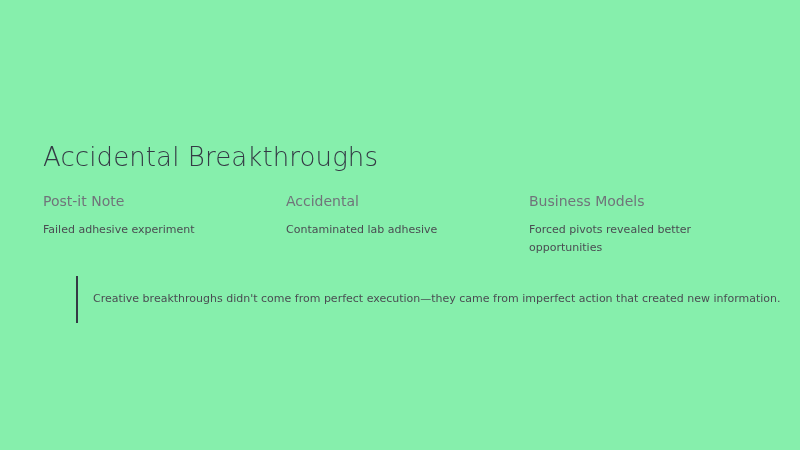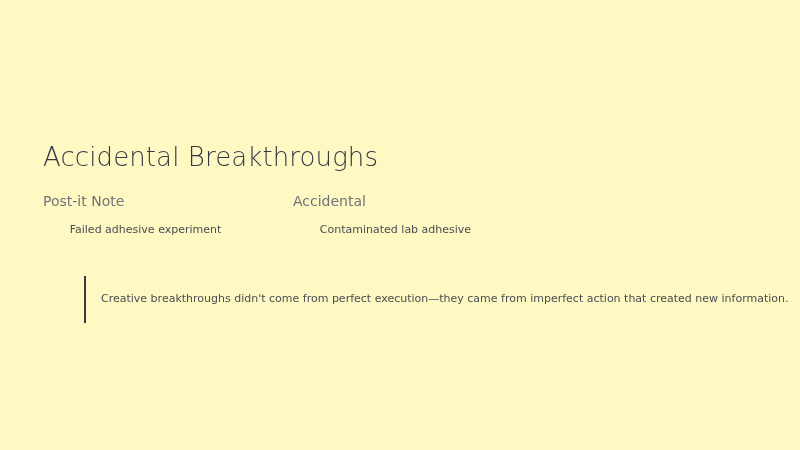--- a/index.html
+++ b/index.html
@@ -7,21 +7,21 @@
     padding: 0;
     background: #ffffff;
   }
   body {
     font-family: "DejaVu Sans", "Liberation Sans", sans-serif;
   }
   #slide {
     position: relative;
     width: 800px;
     height: 450px;
-    background: #fef9c3;
+    background: #86efac;
     overflow: hidden;
     box-sizing: border-box;
   }
 
   
   #slide-title {
     position: absolute;
     left: 43px;
     top: 125px;
     font-size: 26px;
@@ -33,46 +33,45 @@
   }
 
   
   #columns {
     position: absolute;
     left: 43px;
     top: 193px;
     width: 714px;
     display: grid;
     grid-template-columns: repeat(3, 243px);
-    column-gap: 7px;
+    column-gap: 0px;
   }
   .column {
     width: 205px;
   }
   .column-heading {
     font-size: 14px;
     font-weight: 400;
     color: #70747a;
     line-height: 1.25;
     margin: 0 0 10px 0;
     white-space: nowrap;
   }
   .column-body {
     font-size: 11px;
     font-weight: 400;
     color: #4a4d52;
     line-height: 1.72;
     margin: 0;
-    text-align: center;
   }
 
   
   #quote-block {
     position: absolute;
-    left: 40px;
+    left: 32px;
     top: 276px;
     width: 714px;
     height: 47px;
     display: flex;
     align-items: center;
     padding-left: 44px;
   }
   #quote-accent-bar {
     width: 2px;
     height: 47px;
@@ -99,20 +98,24 @@
     <div class="column">
       <div class="column-heading">Post-it Note</div>
       <div class="column-body">Failed adhesive experiment</div>
     </div>
 
     <div class="column">
       <div class="column-heading">Accidental</div>
       <div class="column-body">Contaminated lab adhesive</div>
     </div>
 
+    <div class="column">
+      <div class="column-heading">Business Models</div>
+      <div class="column-body">Forced pivots revealed better opportunities</div>
+    </div>
 
   </div>
 
   <div id="quote-block">
     <div id="quote-accent-bar"></div>
     <div id="quote-text">Creative breakthroughs didn't come from perfect execution—they came from imperfect action that created new information.</div>
   </div>
 
 </div>
 

